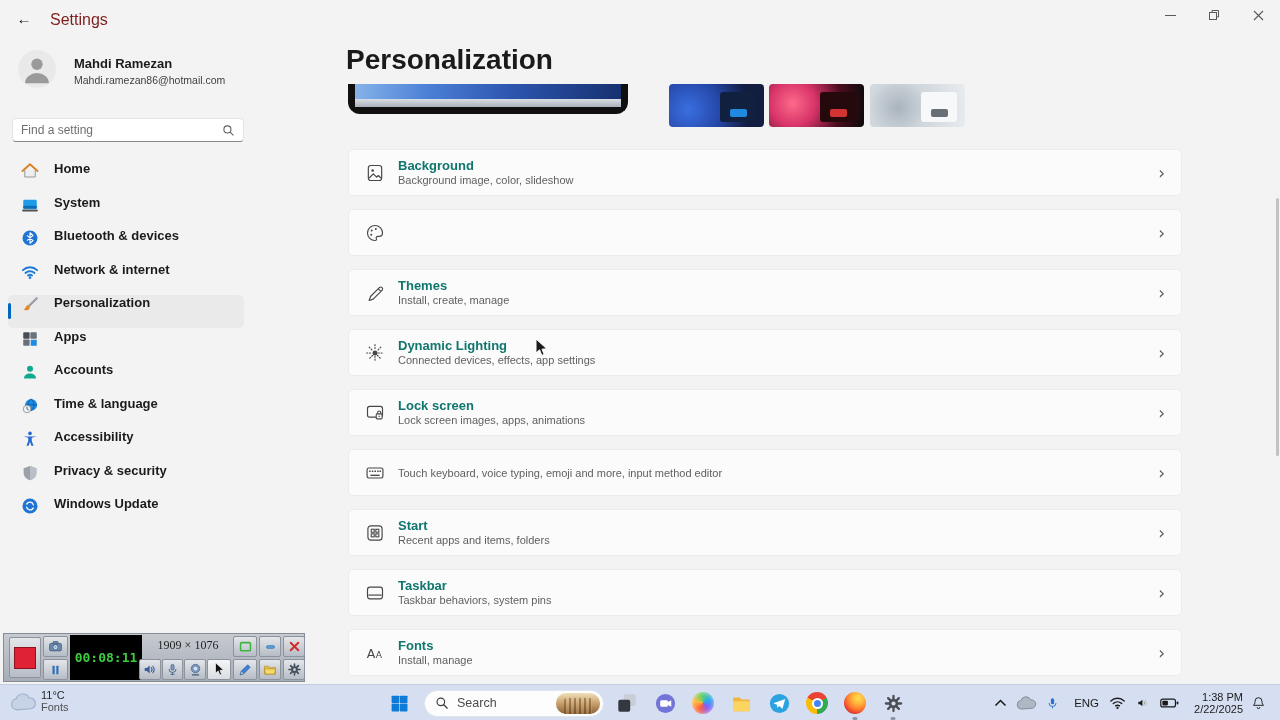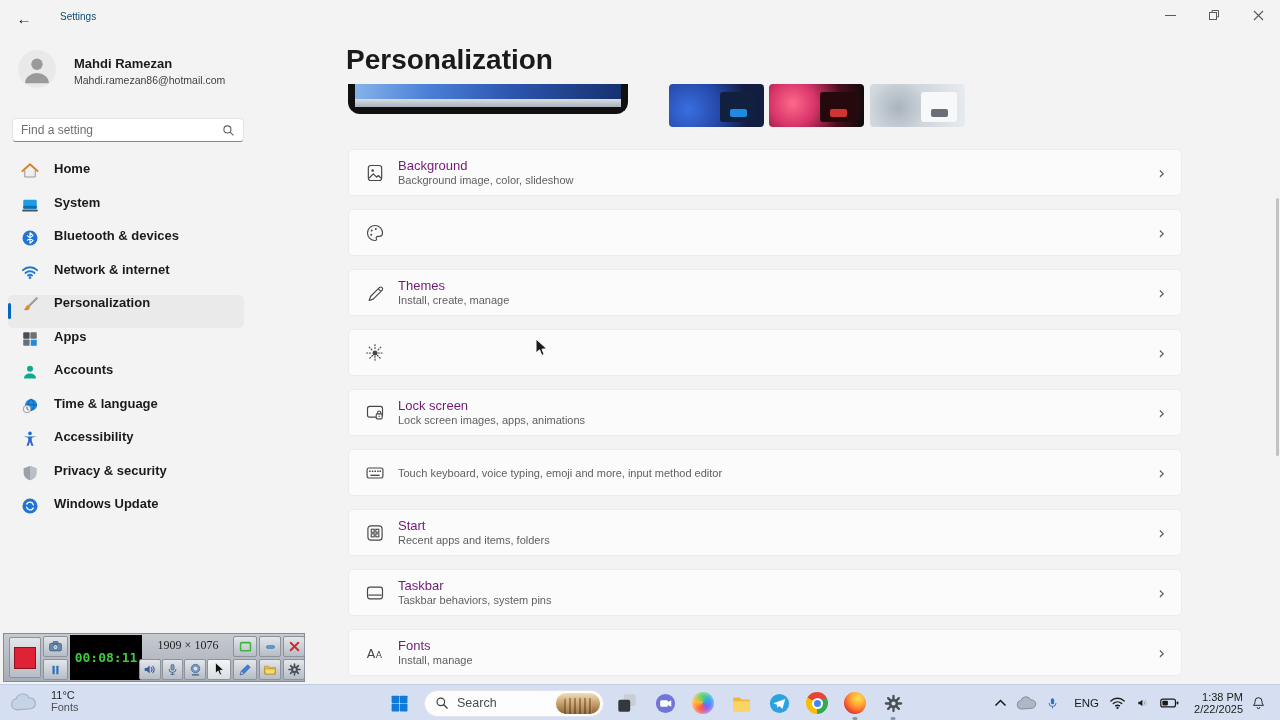--- a/index.html
+++ b/index.html
@@ -2,21 +2,21 @@
 <html><head>
 <meta charset="utf-8">
 <style>
   * { margin:0; padding:0; box-sizing:border-box; }
   html,body { width:1280px; height:720px; overflow:hidden; font-family:"Liberation Sans",sans-serif; background:#f3f3f3; }
   svg { display:block; }
 
   
   .titlebar { position:absolute; left:0; top:0; width:1280px; height:36px; background:#f3f3f3; }
   .back-btn { position:absolute; left:10px; top:6px; width:28px; height:24px; display:flex; align-items:center; justify-content:center; font-size:15px; color:#1b1b1b; border-radius:4px; }
-  .app-title { position:absolute; left:60px; top:11px; font-size:10px; color:#0c4a6e; }
+  .app-title { position:absolute; left:50px; top:11px; font-size:16px; color:#7f1d1d; }
   .winbtns { position:absolute; right:0; top:0; display:flex; height:30px; }
   .winbtn { width:44px; height:30px; display:flex; align-items:center; justify-content:center; color:#5a5a5a; }
 
   
   .sidebar { position:absolute; left:0; top:36px; width:330px; height:648px; }
   .avatar { position:absolute; left:18px; top:14px; width:38px; height:38px; border-radius:50%; background:#e9e9e9; overflow:hidden; }
   .profile-name { position:absolute; left:74px; top:20px; font-size:13px; font-weight:bold; color:#1b1b1b; }
   .profile-email { position:absolute; left:74px; top:38px; font-size:10.5px; color:#3f3f3f; }
   .searchbox { position:absolute; left:12px; top:82px; width:232px; height:24px; background:#ffffff; border:1px solid #e3e3e3; border-bottom:1px solid #898989; border-radius:4px; display:flex; align-items:center; }
   .searchbox input { flex:1; border:none; outline:none; background:transparent; font-size:12px; color:#1d4ed8; padding:0 8px; font-family:"Liberation Sans",sans-serif; }
@@ -42,21 +42,21 @@
   .thumb1 .mini-win { background:#10203e; } .thumb1 .mini-accent { background:#1f8ae0; }
   .thumb2 { left:439px; background:radial-gradient(circle at 25% 45%, #ff6a8a 0%, #d8346a 30%, #4a0d1e 65%, #0a0a0a 100%); }
   .thumb2 .mini-win { background:#26090d; } .thumb2 .mini-accent { background:#d23434; }
   .thumb3 { left:540px; background:radial-gradient(circle at 30% 55%, #aab4bd 0%, #cfd6dc 40%, #e9ecef 100%); }
   .thumb3 .mini-win { background:#f7f8f9; } .thumb3 .mini-accent { background:#696f76; }
 
   .cards { position:absolute; left:18px; top:113px; width:834px; }
   .card { position:relative; height:47px; margin-bottom:13px; background:#fbfbfb; border:1px solid #ececec; border-radius:5px; display:flex; align-items:center; }
   .card-ico { width:22px; height:22px; margin-left:15px; display:flex; align-items:center; justify-content:center; }
   .card-text { margin-left:12px; }
-  .card-title { font-size:13px; font-weight:400; color:#701a75; line-height:15px; }
+  .card-title { font-size:13px; font-weight:700; color:#0f766e; line-height:15px; }
   .card-sub { font-size:11px; color:#606060; line-height:13px; margin-top:1px; }
   .chev { position:absolute; right:16px; top:50%; transform:translateY(-50%); font-size:17px; color:#5f5f5f; font-family:"DejaVu Sans",sans-serif; }
   .scrollbar-thumb { position:absolute; right:1px; top:162px; width:3px; height:258px; background:#c2c2c2; border-radius:2px; }
   .cursor-arrow { position:absolute; left:205px; top:302px; }
 
   
   .recorder { position:absolute; left:3px; top:633px; width:302px; height:49px; background:linear-gradient(#c6cad1,#a7adb6); border:1px solid #878d96; }
   .rbtn { position:absolute; background:linear-gradient(#e3e6ea,#b7bdc6); border:1px solid #8d939c; border-radius:2px; display:flex; align-items:center; justify-content:center; }
   .stop-btn { left:5px; top:3px; width:32px; height:41px; }
   .stop-sq { width:22px; height:22px; background:#e02334; border:1px solid #8f1220; }
@@ -72,21 +72,21 @@
   .rect-btn { left:229px; top:2px; width:24px; height:21px; }
   .min-btn { left:255px; top:2px; width:22px; height:21px; }
   .close-btn { left:279px; top:2px; width:22px; height:21px; }
   .pen-btn { left:229px; top:25px; width:24px; height:21px; }
   .fold-btn { left:255px; top:25px; width:22px; height:21px; }
   .gear-btn { left:279px; top:25px; width:22px; height:21px; }
 
   
   .taskbar { position:absolute; left:0; top:684px; width:1280px; height:36px; background:#d6dff1; border-top:1px solid #c3cde2; }
   .weather { position:absolute; left:10px; top:4px; display:flex; align-items:center; }
-  .weather-text { margin-left:14px; }
+  .weather-text { margin-left:4px; }
   .weather-temp { font-size:11px; color:#2b2b2b; line-height:12px; }
   .weather-cond { font-size:11px; color:#4f4f4f; line-height:13px; }
   .tb-center { position:absolute; left:386px; top:0; height:36px; display:flex; align-items:center; }
   .tb-btn { width:26px; height:26px; margin-right:12px; display:flex; align-items:center; justify-content:center; position:relative; }
   .tb-search { width:180px; height:27px; background:#fdfdfe; border:1px solid #e0e6f0; border-radius:14px; display:flex; align-items:center; margin-right:10px; }
   .tb-search-text { font-size:12.5px; color:#4c4c4c; margin-left:8px; flex:1; }
   .bing-img { width:44px; height:21px; border-radius:10px; margin-right:3px; background:linear-gradient(180deg,#f0e0ba 0%,#cda672 45%,#8a6238 100%); position:relative; overflow:hidden; }
   .bing-img::after { content:""; position:absolute; left:8px; right:8px; top:5px; bottom:0; background:repeating-linear-gradient(90deg, rgba(92,62,30,.45) 0 2px, rgba(230,200,150,.2) 2px 5px); border-radius:3px 3px 0 0; }
   .run-dot { position:absolute; bottom:-4px; left:50%; transform:translateX(-50%); width:5px; height:3px; border-radius:2px; background:#8b96ab; }
   .tray { position:absolute; right:0; top:0; height:36px; display:flex; align-items:center; }
@@ -316,20 +316,24 @@
     </div>
     <div class="card">
       <span class="card-ico">
           <svg width="20" height="20" viewBox="0 0 24 24">
             <circle cx="12" cy="12" r="3" fill="#474747"></circle>
             <g stroke="#474747" stroke-width="1.4" stroke-linecap="round" stroke-dasharray="1.2 2.2">
               <path d="M12 2v6M12 16v6M2 12h6M16 12h6M5 5l4 4M15 15l4 4M19 5l-4 4M9 15l-4 4"></path>
             </g>
           </svg>
         </span>
+      <span class="card-text">
+          <div class="card-title">Dynamic Lighting</div>
+          <div class="card-sub">Connected devices, effects, app settings</div>
+        </span>
       <span class="chev">›</span>
     </div>
     <div class="card">
       <span class="card-ico">
           <svg width="20" height="20" viewBox="0 0 24 24">
             <rect x="3" y="4" width="18" height="13" rx="2.5" fill="none" stroke="#474747" stroke-width="1.4"></rect>
             <rect x="13.5" y="13" width="7" height="6" rx="1" fill="#fbfbfb" stroke="#474747" stroke-width="1.3"></rect>
             <path d="M15.2 13v-1.6a1.8 1.8 0 013.6 0V13" fill="none" stroke="#474747" stroke-width="1.3"></path>
             <circle cx="17" cy="16" r="0.9" fill="#474747"></circle>
           </svg>

